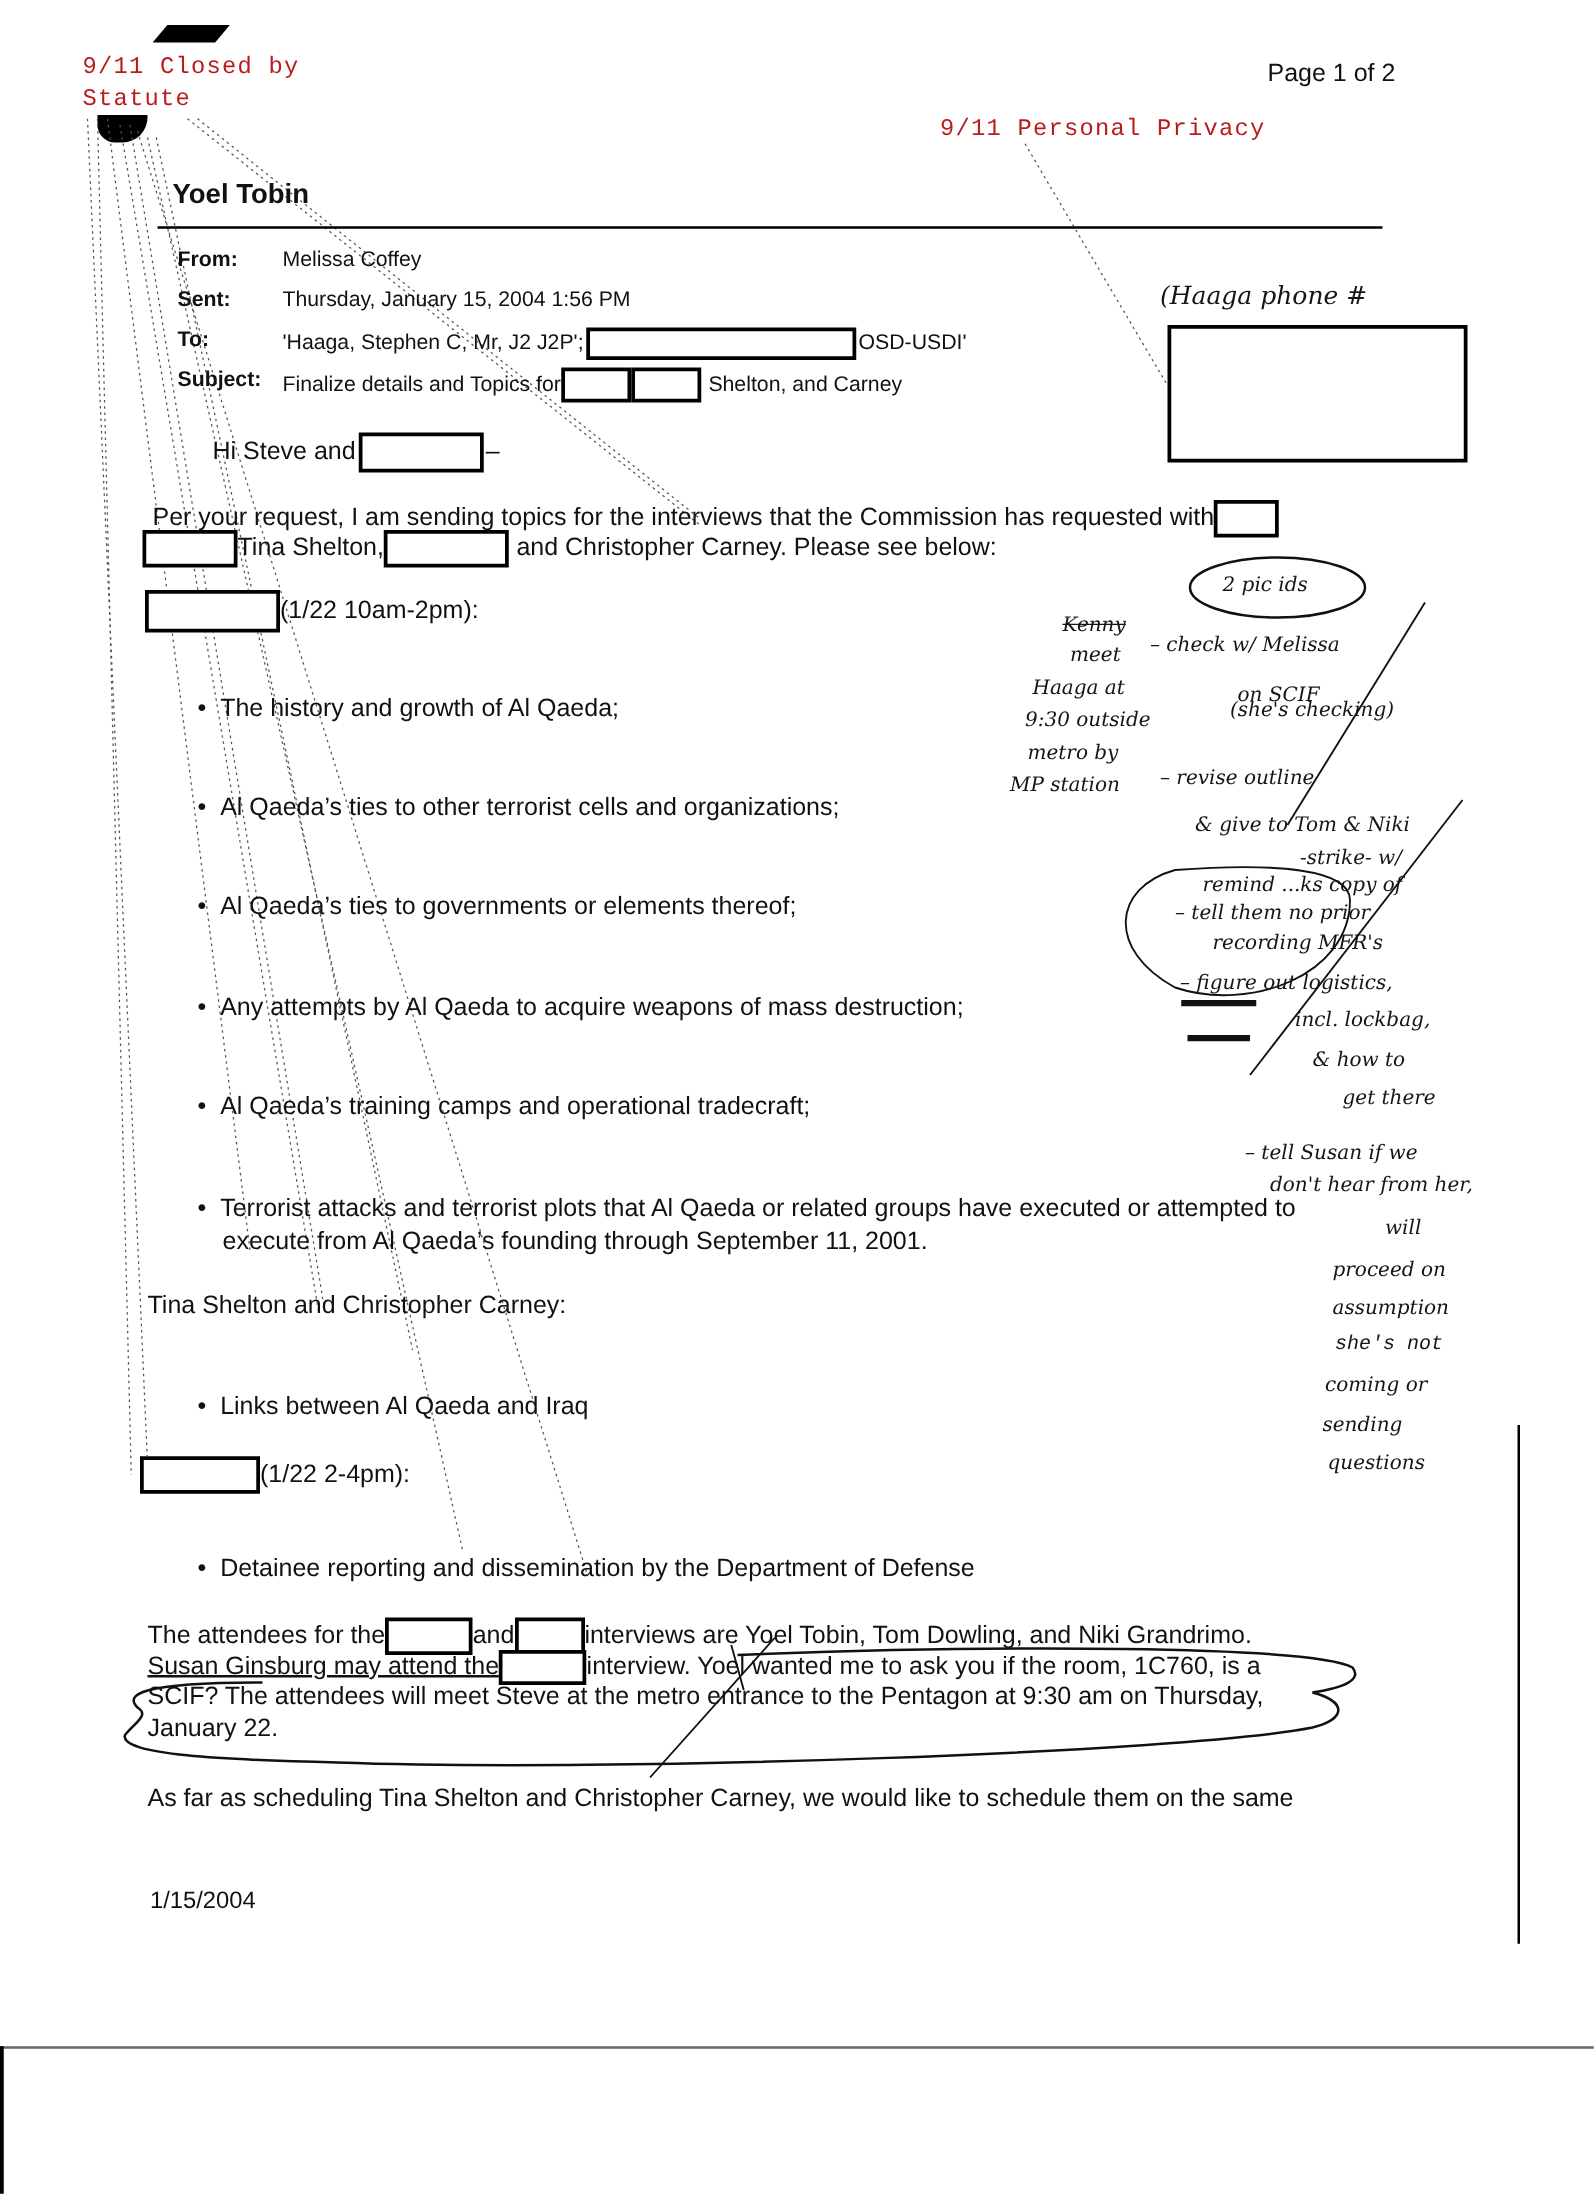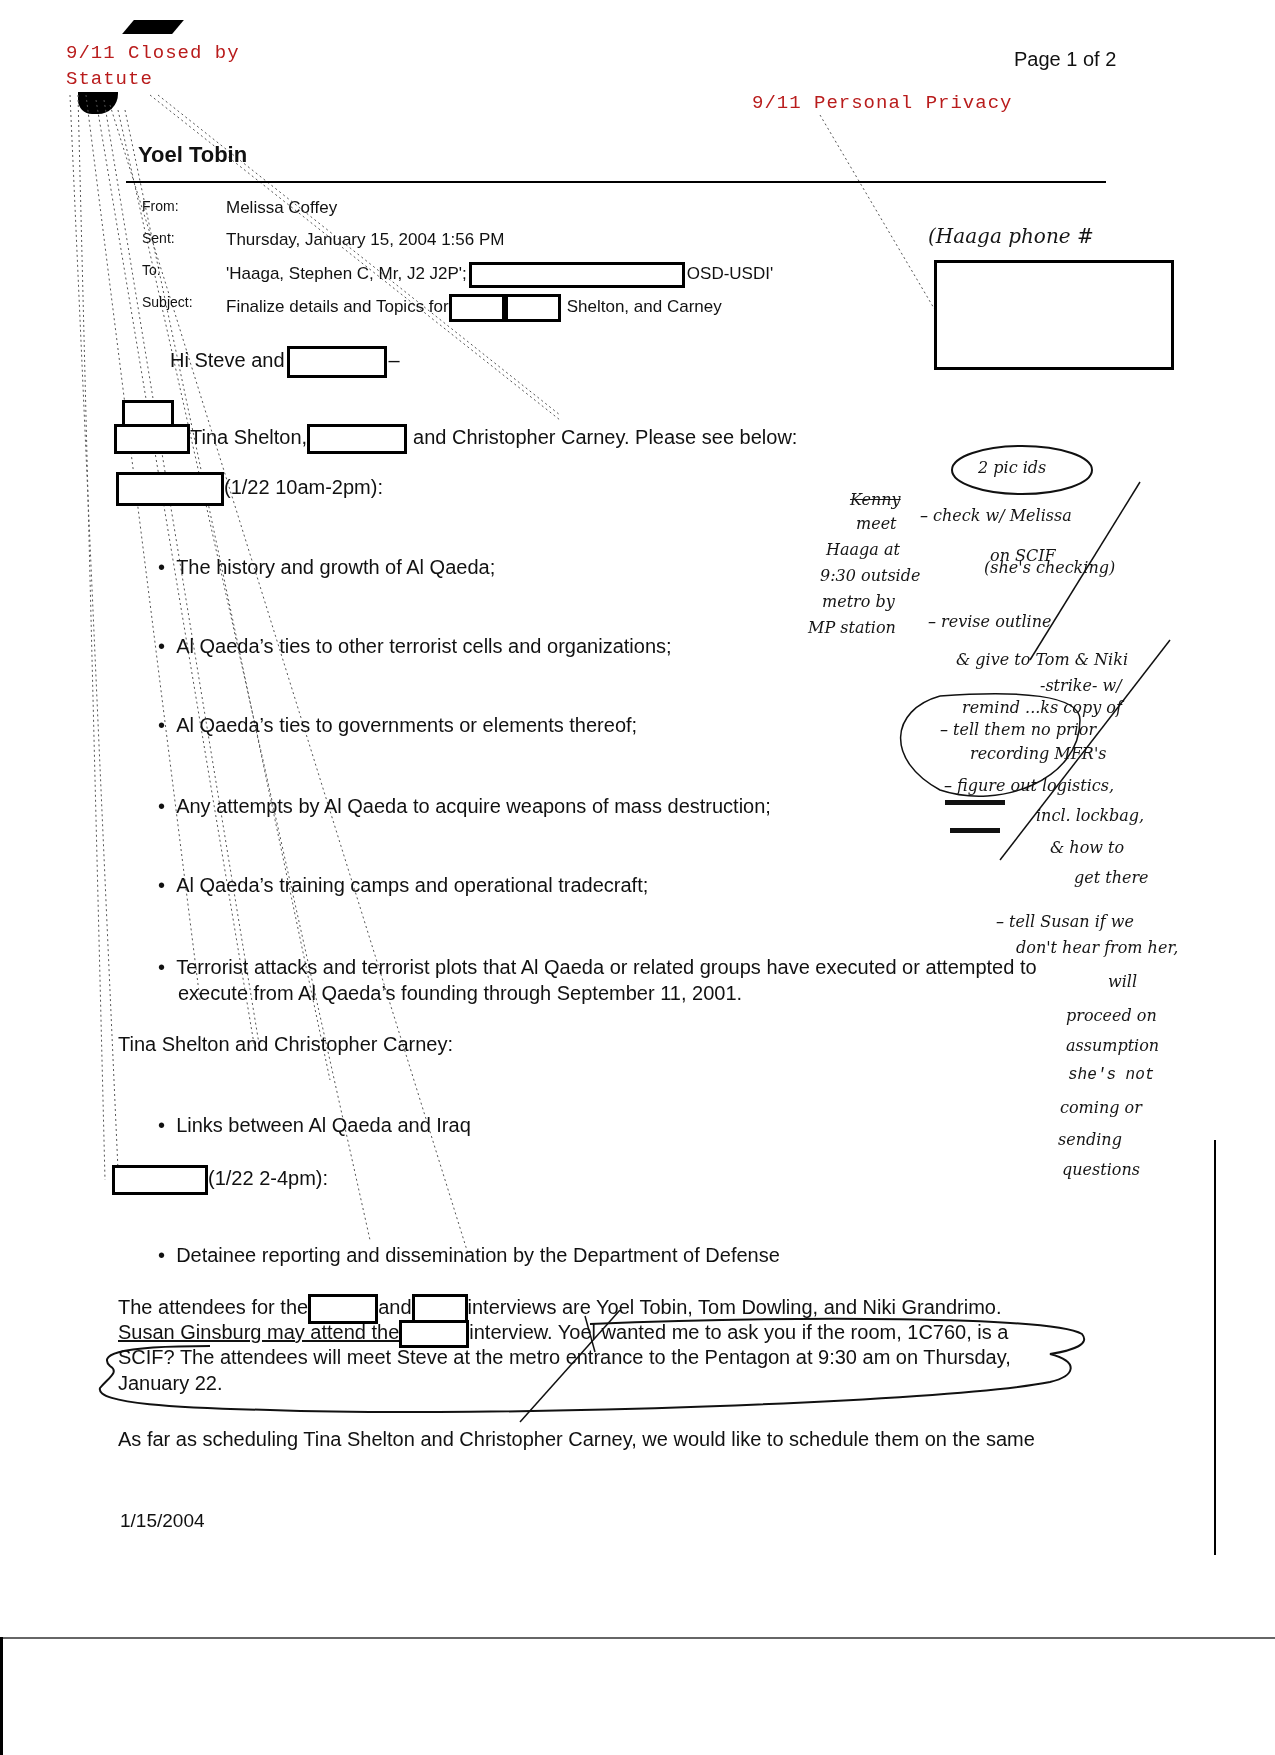--- a/index.html
+++ b/index.html
@@ -4,21 +4,21 @@
 <style>
   html, body { margin:0; padding:0; background:#ffffff; }
   body { width:1275px; height:1755px; position:relative; overflow:hidden; color:#111; }
   .abs { position:absolute; }
   .mono { font-family:"Liberation Mono","DejaVu Sans Mono",monospace; }
   .sans { font-family:"Liberation Sans","DejaVu Sans",sans-serif; }
   .serif { font-family:Liberation Sans, sans-serif; }
   .hand { font-family:"DejaVu Serif",serif; font-style:italic; color:#151515; }
   .stamp { font-size:19px; letter-spacing:1px; color:#b91c1c; white-space:nowrap; }
   .page-num { font-size:20px; }
-  .hdr-label { font-weight:normal; font-size:14px; }
+  .hdr-label { font-weight:bold; font-size:17px; }
   .hdr-val { font-size:17px; white-space:nowrap; }
   .body-text { font-size:20px; white-space:nowrap; }
   .redact { display:inline-block; border:3px solid #000; background:#fff; box-sizing:border-box; vertical-align:middle; }
   .note { font-size:16px; white-space:nowrap; }
   .blot { background:#000; }
   .rule { background:#000; }
 </style>
 </head>
 <body>
 
@@ -65,21 +65,21 @@
 </div>
 
 <div class="abs hand note" style="left:928px;top:224px;font-size:20px;">(Haaga phone #</div>
 <div class="abs redact" style="left:934px;top:260px;width:240px;height:110px;"></div>
 
 <div class="abs serif body-text" style="left:122px;top:346px;margin-left:48px;">
   <span>Hi Steve and</span><span class="redact" style="width:100px;height:32px;margin:0 2px;"></span><span>–</span>
 </div>
 
 <div class="abs serif body-text" style="left:122px;top:400px;">
-  <span class="redact" style="width:52px;height:30px;"></span>
+  <span>Per your request, I am sending topics for the interviews that the Commission has requested with</span><span class="redact" style="width:52px;height:30px;"></span>
 </div>
 <div class="abs serif body-text" style="left:114px;top:424px;">
   <span class="redact" style="width:76px;height:30px;"></span><span>Tina Shelton,</span><span class="redact" style="width:100px;height:30px;margin-right:6px;"></span><span>and Christopher Carney. Please see below:</span>
 </div>
 
 <div class="abs serif body-text" style="left:116px;top:472px;">
   <span class="redact" style="width:108px;height:34px;"></span><span>(1/22 10am-2pm):</span>
 </div>
 
 <div class="abs serif body-text" style="left:158px;top:556px;">•&nbsp;&nbsp;<span>The history and growth of Al Qaeda;</span></div>

